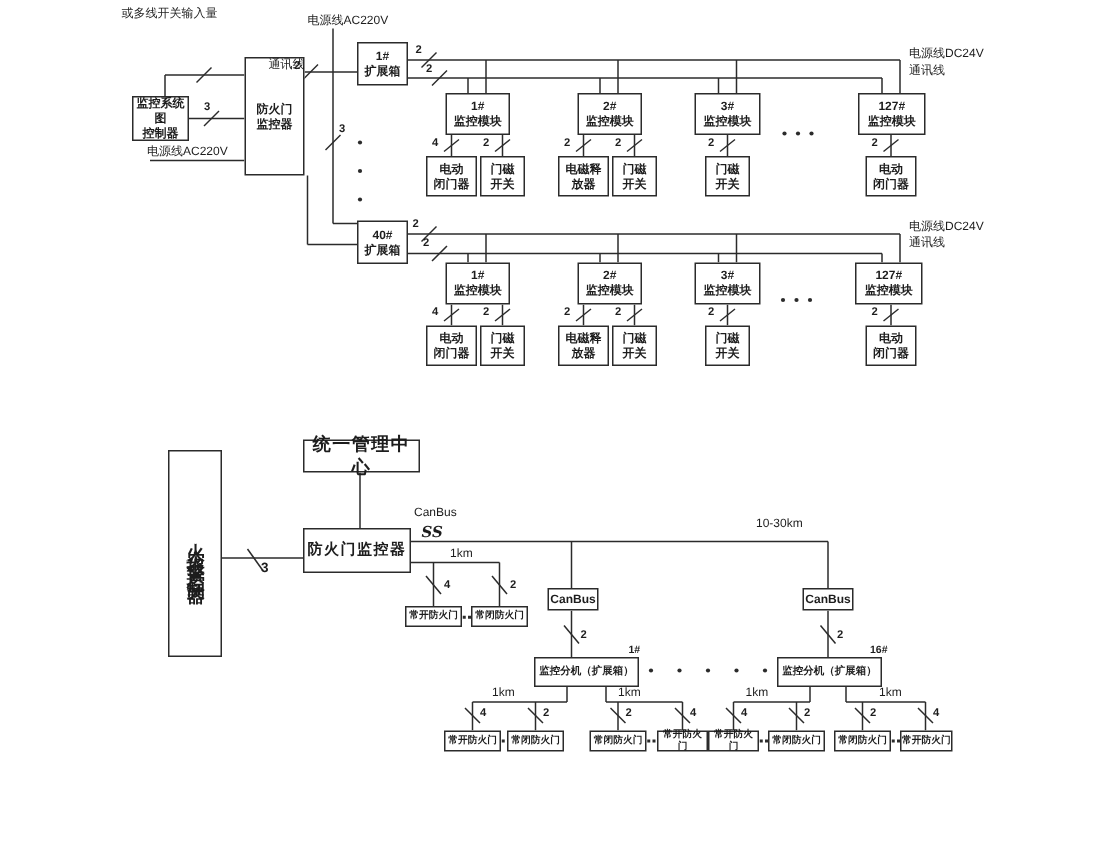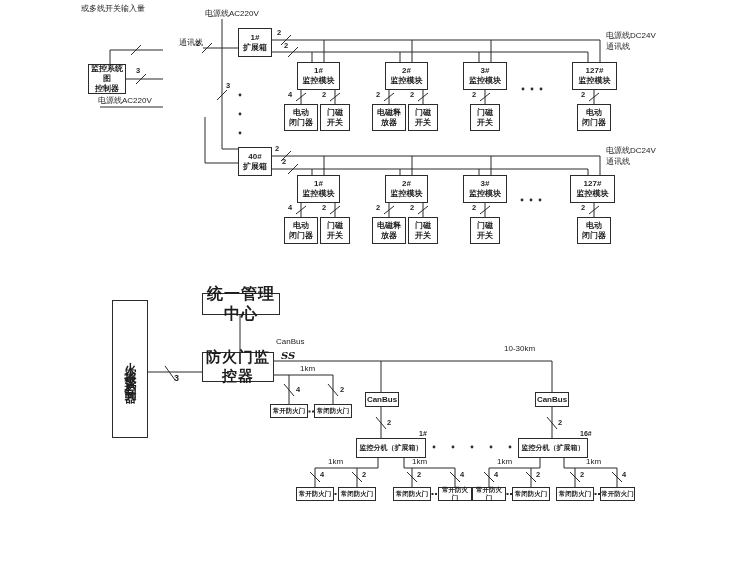--- a/index.html
+++ b/index.html
@@ -7,21 +7,21 @@
          font-family:"Liberation Sans","DejaVu Sans",sans-serif;overflow:hidden}
   .stage svg{position:absolute;left:0;top:0}
   .box{position:absolute;border:1px solid #2b2b2b;background:#fff;
        display:flex;align-items:center;justify-content:center;text-align:center;
        white-space:pre-line;font-weight:bold;color:#1d1d1d;font-size:8px;line-height:1.25;
        box-sizing:border-box}
   .lbl{position:absolute;font-weight:normal;color:#1d1d1d;font-size:8px;
        white-space:pre-line;line-height:1.35;}
   .cnt{position:absolute;font-weight:bold;color:#1d1d1d;font-size:7.5px;line-height:1}
   .vert{writing-mode:vertical-rl;text-orientation:upright;letter-spacing:5px;font-size:12px}
-  .big{font-size:16px;letter-spacing:1px}
+  .big{font-size:12px;letter-spacing:1px}
   .door{font-size:6.5px}
   .sub{font-size:7px}
   .sup{position:absolute;font-size:7px;font-weight:bold;color:#1d1d1d}
   .ss{position:absolute;font-style:italic;font-weight:bold;font-size:10px;color:#1d1d1d;
       font-family:"DejaVu Serif",serif}
   .cap{position:absolute;font-size:13px;letter-spacing:3px;color:#3a3a3a;text-align:center}
 </style>
 </head>
 <body>
 
@@ -174,20 +174,22 @@
       <circle cx="491" cy="447" r="1.4"></circle>
         <circle cx="510" cy="447" r="1.4"></circle>
     </g>
   </svg>
 
   <div class="lbl" style="left:81px;top:4px;width:68px">或多线开关输入量</div>
   <div class="box" style="left:88px;top:64px;width:38px;height:30px">监控系统图
 控制器</div>
   <div class="lbl" style="left:98px;top:96px;width:64px">电源线AC220V</div>
   <div class="cnt" style="left:136px;top:67px">3</div>
+  <div class="box" style="left:163px;top:38px;width:40px;height:79px">防火门
+监控器</div>
   <div class="lbl" style="left:205px;top:9px;width:64px">电源线AC220V</div>
   <div class="lbl" style="left:179px;top:38px;width:26px">通讯线</div>
   <div class="cnt" style="left:196px;top:40px">2</div>
   <div class="cnt" style="left:226px;top:82px">3</div>
 
   <div class="box" style="left:238px;top:28px;width:34px;height:29px">1#
 扩展箱</div>
   <div class="cnt" style="left:277px;top:29px">2</div>
   <div class="cnt" style="left:284px;top:42px">2</div>
   <div class="lbl" style="left:606px;top:31px;width:64px">电源线DC24V
@@ -248,21 +250,21 @@
   <div class="box" style="left:408px;top:217px;width:30px;height:27px">门磁
 开关</div>
   <div class="box" style="left:470px;top:217px;width:30px;height:27px">门磁
 开关</div>
   <div class="box" style="left:577px;top:217px;width:34px;height:27px">电动
 闭门器</div>
 
   <div class="box vert" style="left:112px;top:300px;width:36px;height:138px">火灾报警控制器</div>
   <div class="cnt" style="left:174px;top:374px;font-size:9px">3</div>
   <div class="box big" style="left:202px;top:293px;width:78px;height:22px">统一管理中心</div>
-  <div class="box big" style="left:202px;top:352px;width:72px;height:30px;font-size:15px">防火门监控器</div>
+  <div class="box big" style="left:202px;top:352px;width:72px;height:30px;font-size:10px">防火门监控器</div>
   <div class="lbl" style="left:276px;top:337px;width:30px">CanBus</div>
   <div class="ss" style="left:281px;top:350px">SS</div>
   <div class="lbl" style="left:504px;top:344px;width:44px">10-30km</div>
   <div class="lbl" style="left:300px;top:364px;width:18px">1km</div>
   <div class="cnt" style="left:296px;top:386px">4</div>
   <div class="cnt" style="left:340px;top:386px">2</div>
   <div class="box door" style="left:270px;top:404px;width:38px;height:14px">常开防火门</div>
   <div class="box door" style="left:314px;top:404px;width:38px;height:14px">常闭防火门</div>
 
   <div class="box" style="left:365px;top:392px;width:34px;height:15px">CanBus</div>

